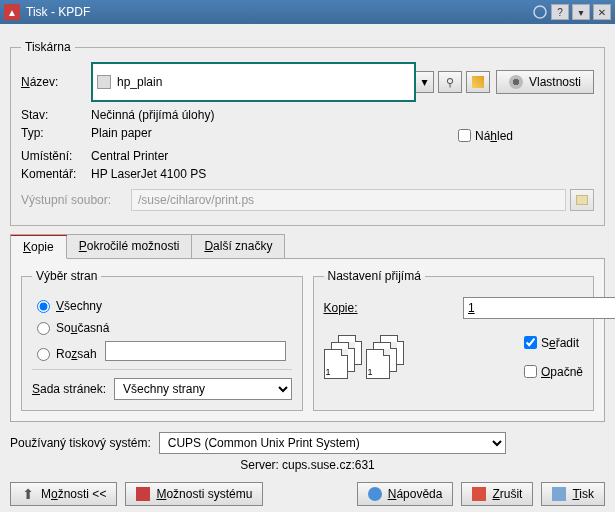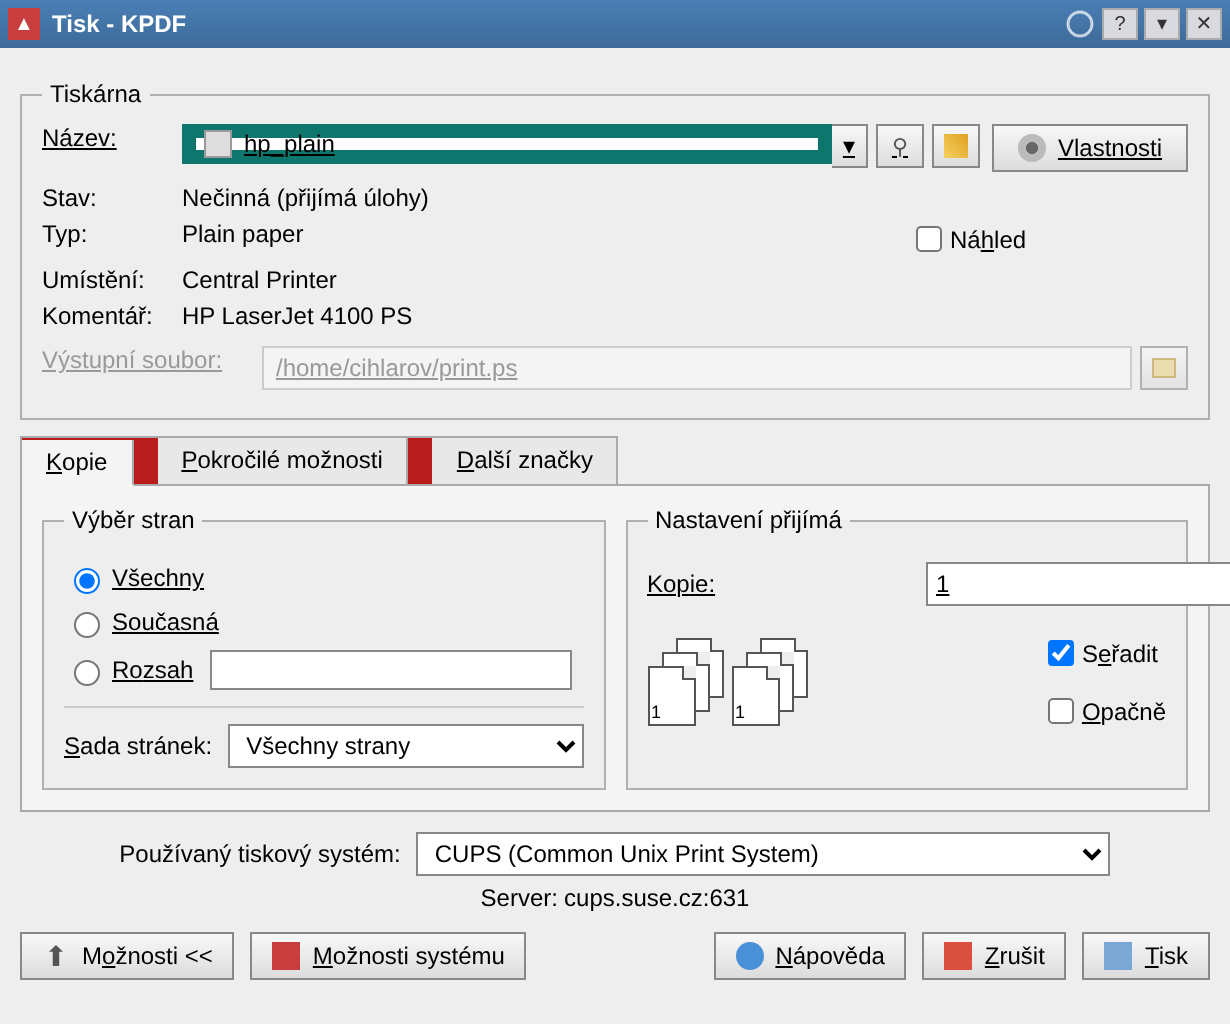--- a/index.html
+++ b/index.html
@@ -1,63 +1,63 @@
 <!DOCTYPE html>
 <html><head>
 <meta charset="utf-8">
 <style>
 * { box-sizing: border-box; font-family: sans-serif; font-size: 12px; }
 body { margin: 0; background: #eeeeee; width: 615px; height: 512px; overflow: hidden; }
 .titlebar { background: linear-gradient(to bottom, #4a7fb5, #3d6a99); height: 24px; display: flex; align-items: center; padding: 0 4px; color: white; }
 .titlebar-icon { width: 16px; height: 16px; background: #c83e3e; margin-right: 6px; display: flex; align-items: center; justify-content: center; font-size: 10px; }
-.titlebar-text { flex: 1; font-weight: bold; }
+.titlebar-text { flex: 1; font-weight: normal; }
 .titlebar-swirl { width: 16px; height: 16px; opacity: 0.7; margin-left: 4px; }
 .titlebar-btn { width: 18px; height: 16px; background: #d9d9e0; color: #333; display: inline-flex; align-items: center; justify-content: center; margin-left: 3px; border: 1px solid #aaa; font-size: 10px; cursor: pointer; }
 .window-body { padding: 16px 10px; }
 fieldset { border: 1px solid #b0b0b0; margin: 0 0 8px 0; padding: 8px 10px 10px 10px; }
 legend { padding: 0 4px; }
-.row { display: flex; margin-bottom: 4px; text-decoration: underline; }
+.row { display: flex; align-items: center; margin-bottom: 4px; }
 .label { width: 70px; }
 .underline-letter { text-decoration: underline; }
-.printer-select { flex: 1; height: 20px; border: 7px solid #0f766e; background: white; display: flex; align-items: center; padding: 0 4px; }
+.printer-select { flex: 1; height: 40px; border: 2px solid #0f766e; background: white; display: flex; align-items: center; padding: 0 4px; }
 .printer-select .pic { width: 14px; height: 14px; background: #ddd; margin-right: 6px; border: 1px solid #999; }
 .dd-btn { width: 18px; height: 22px; border: 1px solid #888; border-left: none; background: linear-gradient(#f8f8f8,#dcdcdc); display: flex; align-items: center; justify-content: center; }
 .tool-btn { width: 24px; height: 22px; border: 1px solid #888; background: linear-gradient(#f8f8f8,#dcdcdc); display: flex; align-items: center; justify-content: center; margin-left: 4px; cursor: pointer; }
 .btn { height: 24px; border: 1px solid #888; background: linear-gradient(#f8f8f8,#dcdcdc); display: inline-flex; align-items: center; padding: 0 10px; cursor: pointer; }
 .btn .ic { width: 14px; height: 14px; margin-right: 6px; }
 .props-btn { margin-left: 6px; padding: 0 12px; }
 .info-grid { display: grid; grid-template-columns: 70px 1fr 140px; row-gap: 4px; margin-top: 6px; }
 .info-val { }
 .chk { display: flex; align-items: center; }
 .chk input { margin-right: 4px; }
 .disabled { color: #999; }
 .outpath { flex: 1; height: 22px; border: 1px solid #ccc; background: #f4f4f4; padding: 0 6px; color: #999; display: flex; align-items: center; }
-.tabs { display: flex; border: 1px solid #aaa; border-bottom: none; background: #b91c1c; width: fit-content; gap: 12px; }
+.tabs { display: flex; border: 1px solid #aaa; border-bottom: none; background: #b91c1c; width: fit-content; }
 .tab { padding: 4px 12px; border-right: 1px solid #aaa; cursor: pointer; background: #e8e8e8; }
 .tab.active { background: #f4f4f4; border-bottom: 1px solid #f4f4f4; position: relative; top: 1px; }
 .tab:last-child { border-right: none; }
 .tab-body { border: 1px solid #aaa; padding: 10px; display: flex; gap: 10px; background: #f4f4f4; }
 .tab-body fieldset { flex: 1; margin: 0; background: #eeeeee; }
-.radio-row { display: flex; align-items: center; margin: 6px 0; text-decoration: underline; }
+.radio-row { display: flex; align-items: flex-end; margin: 6px 0; }
 .radio-row input { margin-right: 6px; }
 .range-input { flex: 1; height: 20px; border: 1px solid #888; background: white; margin-left: 8px; }
 .pageset-row { border-top: 1px solid #ccc; padding-top: 8px; margin-top: 8px; display: flex; align-items: center; }
 select.sel, .sel { height: 22px; border: 1px solid #888; background: white; padding: 0 4px; }
 .copies-graphic { display: flex; gap: 4px; justify-content: center; margin: 10px 0; }
 .stack { position: relative; width: 38px; height: 44px; }
 .page { position: absolute; width: 24px; height: 30px; background: white; border: 1px solid #555; font-size: 9px; display: flex; align-items: flex-end; justify-content: flex-start; padding: 1px; }
 .page::before { content: ""; position: absolute; top: -1px; right: -1px; width: 6px; height: 6px; background: #eee; border-left: 1px solid #555; border-bottom: 1px solid #555; }
 .p1 { top: 14px; left: 0; z-index: 3; }
 .p2 { top: 7px; left: 7px; z-index: 2; }
 .p3 { top: 0; left: 14px; z-index: 1; }
 .spin { display: flex; width: 120px; }
 .spin input { flex: 1; height: 22px; border: 1px solid #888; padding: 0 4px; }
 .out-row { display: flex; align-items: center; margin: 6px 0; text-decoration: underline; }
 .out-row .olabel { width: 58px; }
-.sys-row { display: flex; align-items: center; justify-content: center; margin-top: 10px; }
+.sys-row { display: flex; align-items: center; margin-top: 10px; }
 .sys-row .slabel { margin-right: 8px; }
 .sys-row select { width: 347px; }
 .server-row { text-align: center; margin-top: 4px; font-size: 11px; }
 .bottom-bar { display: flex; gap: 8px; margin-top: 10px; justify-content: flex-start; }
 .bottom-bar .btn { flex: 0 0 auto; }
 .ic-gear { background: radial-gradient(circle,#666 30%,transparent 31%),#bbb; border-radius: 50%; }
 .ic-pdf { background: #c83e3e; }
 .ic-help { background: #4a90d9; border-radius: 50%; }
 .ic-print { background: #7aa7d4; }
 .ic-cancel { background: #d95040; }
@@ -120,21 +120,21 @@
     <div class="info-val">Central Printer</div>
     <div></div>
 
     <div>Komentář:</div>
     <div class="info-val">HP LaserJet 4100 PS</div>
     <div></div>
   </div>
 
   <div class="row disabled" style="margin-top:8px;">
     <div style="width:110px">Výstupní soubor:</div>
-    <div class="outpath">/home/cihlarov/print.ps</div>
+    <div class="outpath">/suse/cihlarov/print.ps</div>
     <div class="tool-btn disabled" style="opacity:0.6">
           <div class="ic-folder" style="width:12px;height:10px"></div>
         </div>
   </div>
 </fieldset>
 
 <div class="tabs">
   <div class="tab active"><span class="underline-letter">K</span>opie</div>
   <div class="tab"><span class="underline-letter">P</span>okročilé možnosti</div>
   <div class="tab"><span class="underline-letter">D</span>alší značky</div>

